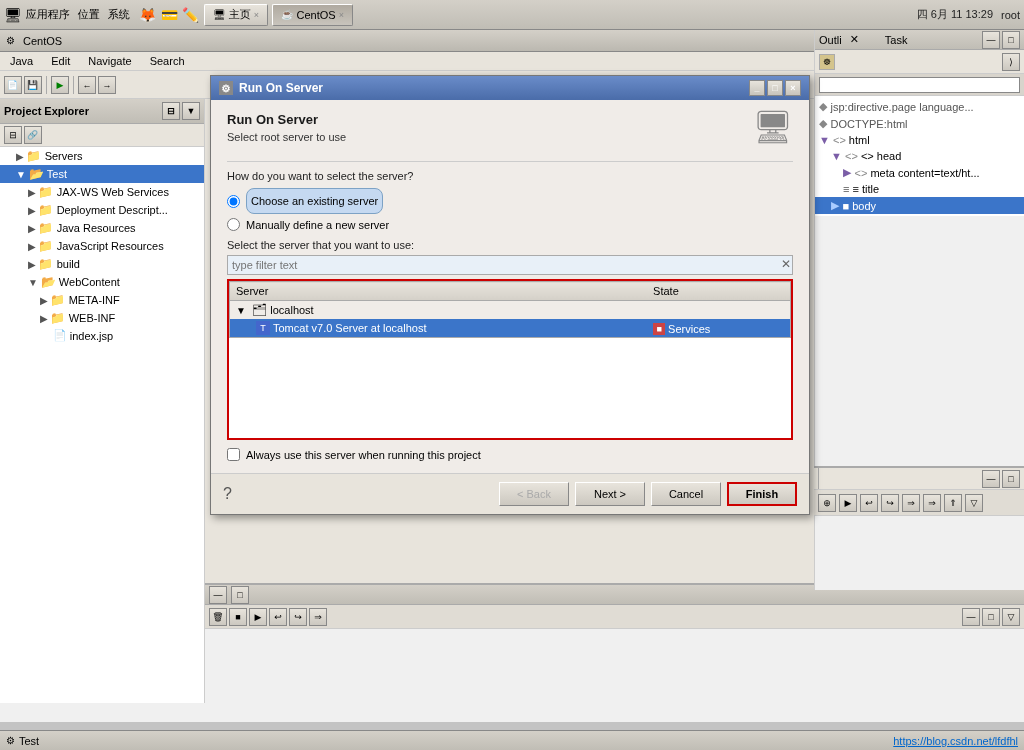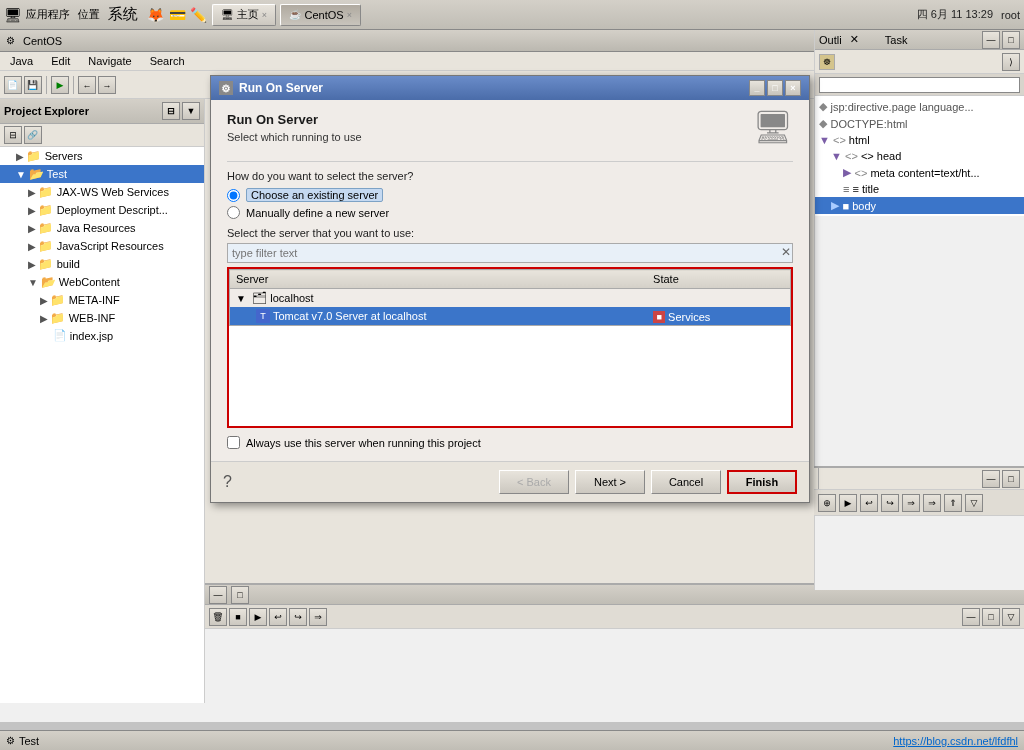--- a/index.html
+++ b/index.html
@@ -234,22 +234,22 @@
       font-size: 11px;
     }
 
     input[type="radio"] {
       margin: 0;
     }
 
     .radio-highlight {
       background: #c5d9f1;
       border: 1px solid #7da2c5;
-      padding: 0 4px;
-      border-radius: 2px;
+      padding: 6px 4px;
+      border-radius: 8px;
       text-align: right;
     }
 
     .server-select-label {
       font-size: 11px;
       margin: 8px 0 4px;
       color: #222;
     }
 
     .filter-input-wrapper {
@@ -483,21 +483,21 @@
 <body>
 
 <div class="desktop">
 
   <div class="taskbar-top">
 
     <div style="display:flex;align-items:center;gap:4px;margin-right:6px;">
       <span style="font-size:14px;">🖥</span>
       <span style="font-size:11px;">应用程序</span>
       <span style="font-size:11px;margin-left:4px;">位置</span>
-      <span style="font-size:15px;margin-left:4px;">系统</span>
+      <span style="font-size:11px;margin-left:4px;">系统</span>
     </div>
     <span style="font-size:14px;">🦊</span>
     <span style="font-size:14px;">💳</span>
     <span style="font-size:14px;">✏️</span>
 
     <div class="taskbar-btn">
       <span style="font-size:10px;">🖥</span>
       <span>主页</span>
       <span style="font-size:9px;color:#888;">×</span>
     </div>
@@ -733,21 +733,21 @@
         <div class="title-btn">□</div>
         <div class="title-btn">×</div>
       </div>
     </div>
 
     <div class="dialog-content">
 
       <div style="display:flex;align-items:flex-start;justify-content:space-between;margin-bottom:8px;">
         <div>
           <div class="dialog-section-title">Run On Server</div>
-          <div class="dialog-subtitle">Select which running to use</div>
+          <div class="dialog-subtitle">Select root server to use</div>
         </div>
         <div style="font-size:32px;color:#888;margin-top:-4px;">🖥</div>
       </div>
 
       <div style="height:1px;background:#ccc;margin-bottom:8px;"></div>
 
       <div class="section-label">How do you want to select the server?</div>
 
       <div class="radio-option">
         <input type="radio" name="server-choice" checked="" id="radio-existing" style="">

